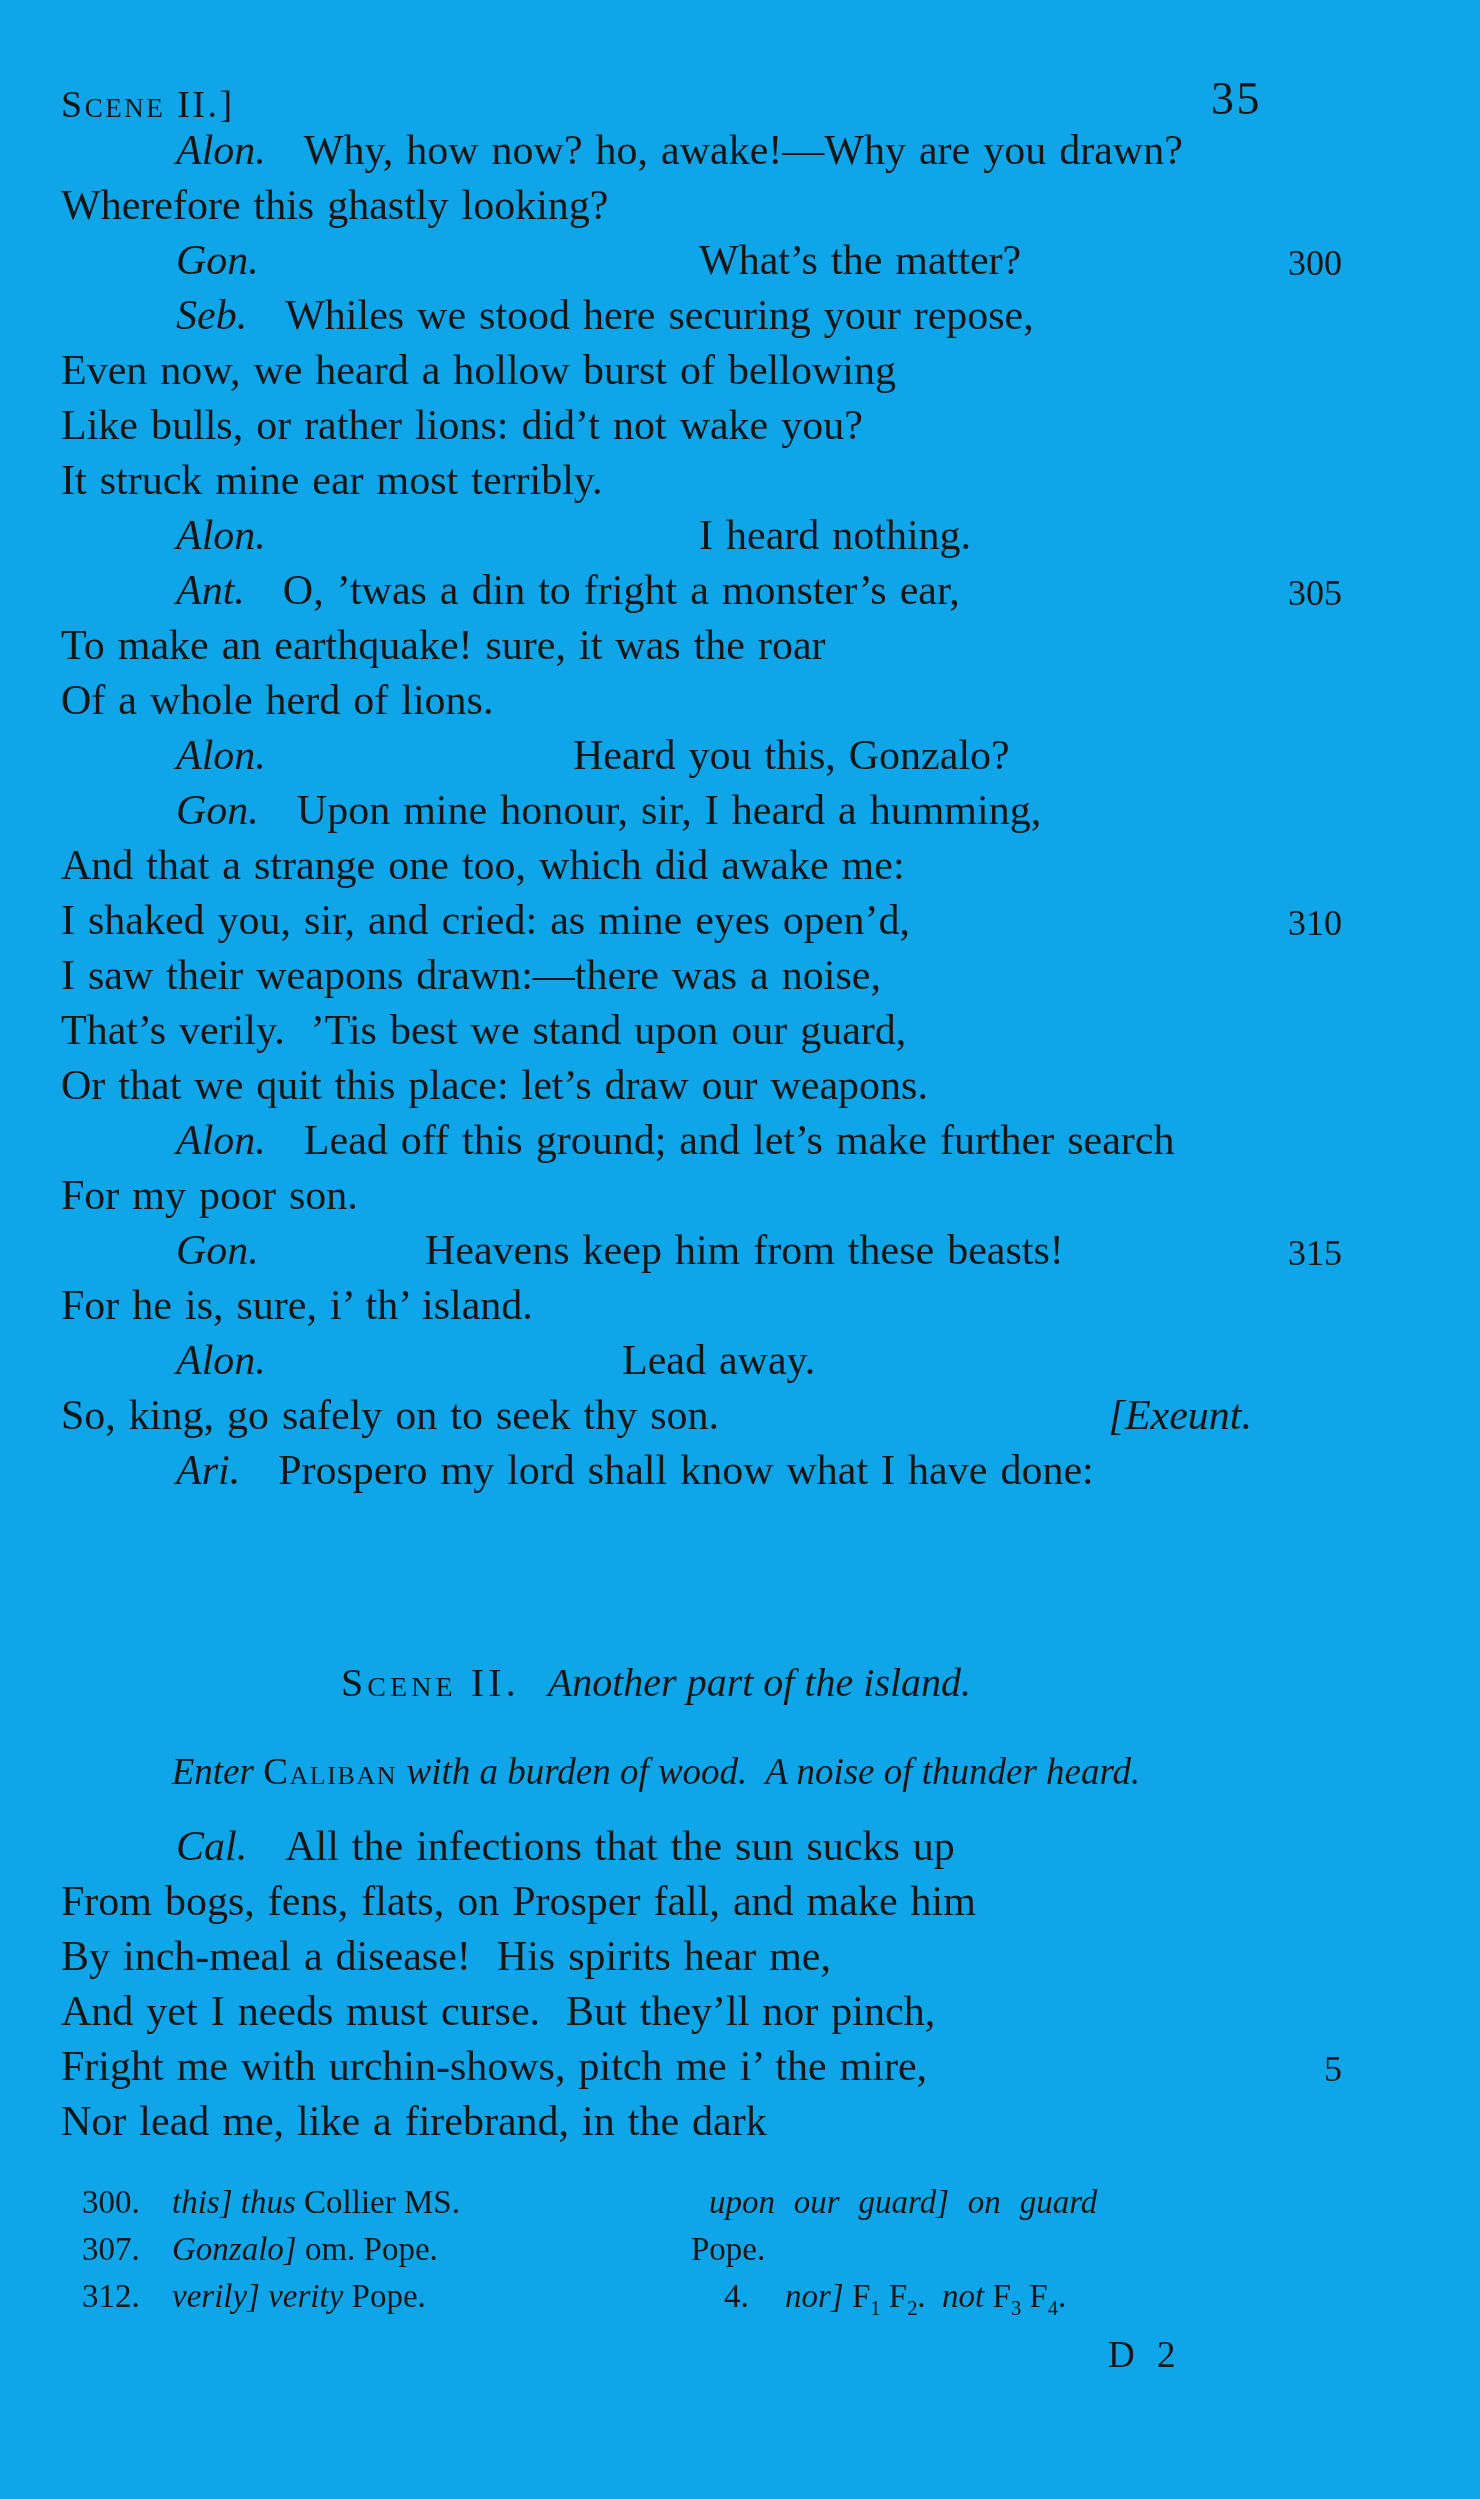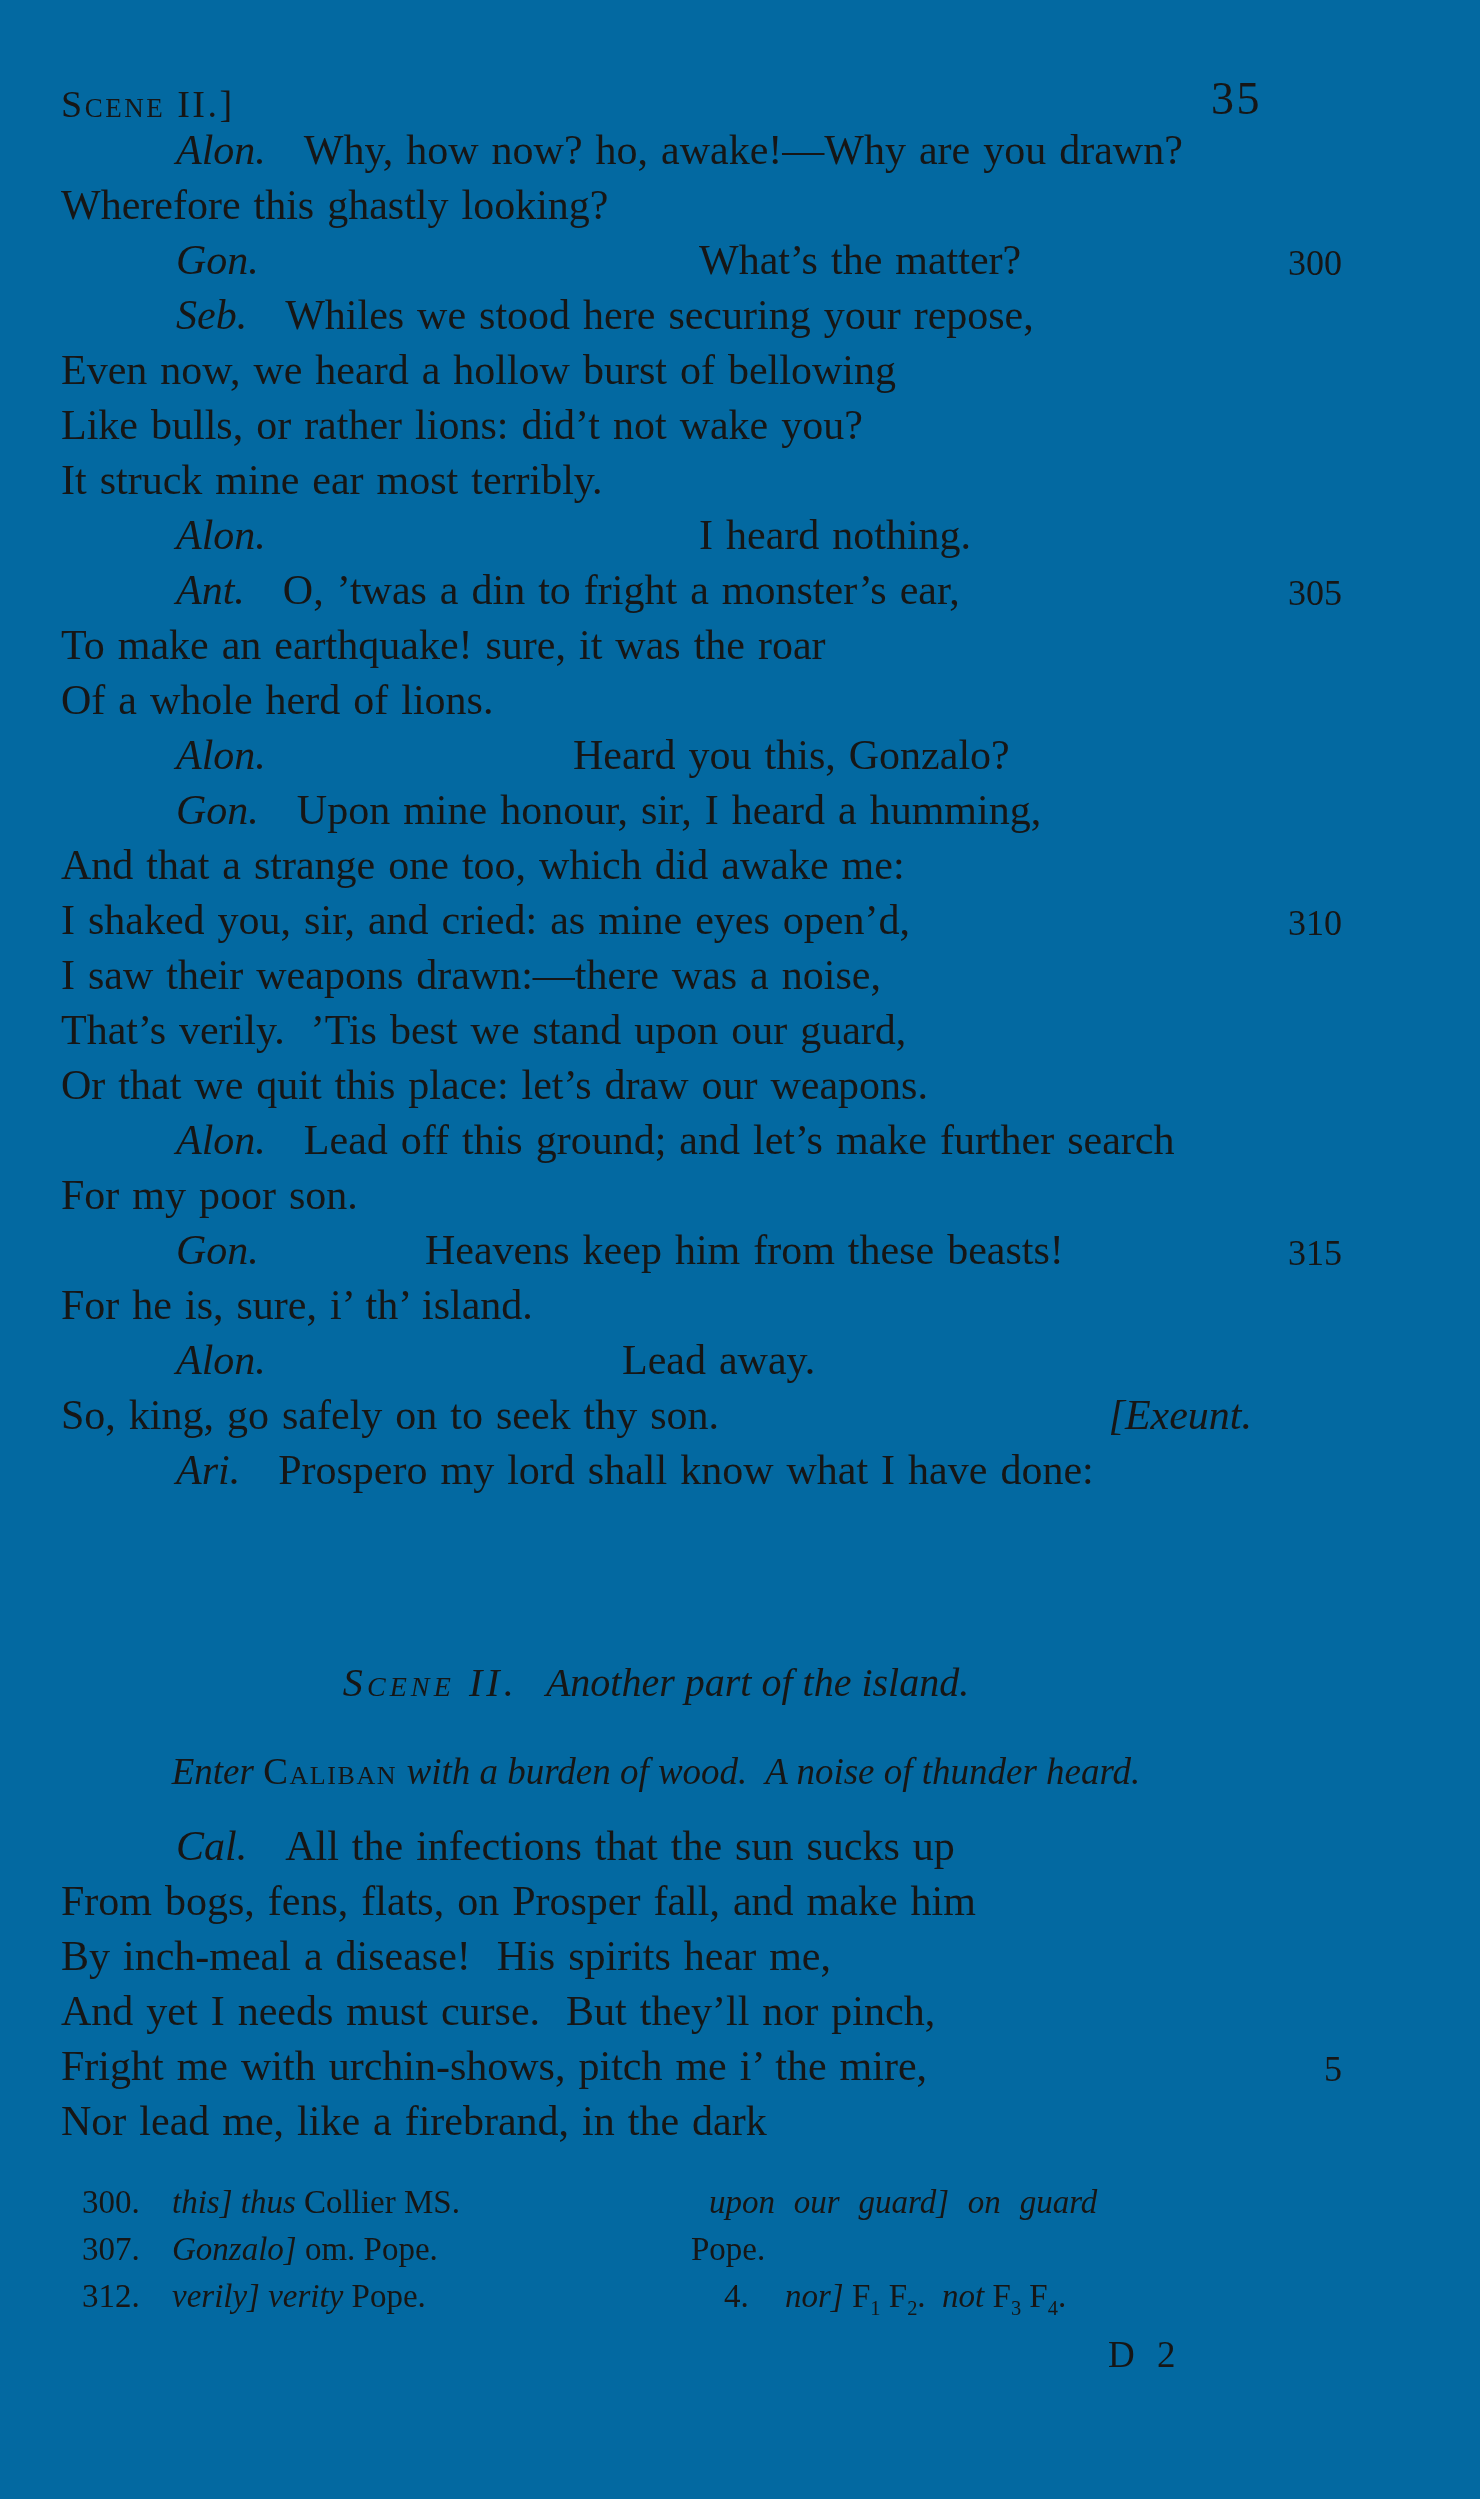--- a/index.html
+++ b/index.html
@@ -1,16 +1,16 @@
 <!DOCTYPE html>
 <html style="font-size:13px"><head>
 <meta charset="utf-8">
 <style>
   html,body{margin:0;padding:0;background:#e8e8e8;}
-  .page{position:relative;width:1481px;height:2500px;background:#0369a1;color:#161616;
+  .page{position:relative;width:1481px;height:2500px;background:#0ea5e9;color:#161616;
         font-family:"Liberation Serif","DejaVu Serif",serif;overflow:hidden;}
   .header{position:absolute;left:0;top:0;width:1481px;height:139px;}
   .hdr-left{position:absolute;left:61px;top:82px;font-size:38px;font-variant:small-caps;letter-spacing:2.5px;}
   .hdr-center{position:absolute;left:61px;top:72px;width:1190px;text-align:center;
               font-style:italic;font-size:45px;letter-spacing:4.1px;}
   .hdr-right{position:absolute;left:1211px;top:72px;width:131px;text-align:left;font-size:46px;letter-spacing:2.5px;}
 
   .verse-block{position:absolute;left:0;width:1481px;}
   #act1-lines{top:123px;}
   #scene2-lines{top:1819px;}
@@ -23,21 +23,21 @@
   .vsd{position:absolute;top:0;right:229px;font-style:italic;}
 
   
   #act1-lines .vline:nth-child(3)  .cont{left:699px;}
   #act1-lines .vline:nth-child(8)  .cont{left:699px;}
   #act1-lines .vline:nth-child(12) .cont{left:573px;}
   #act1-lines .vline:nth-child(21) .cont{left:425px;}
   #act1-lines .vline:nth-child(23) .cont{left:622px;}
 
   .scene-heading{position:absolute;top:1659px;left:61px;width:1190px;text-align:center;font-size:40px;}
-  .sh-label{font-variant:small-caps;letter-spacing:4.1px;padding-right:28px;font-style:italic;}
+  .sh-label{font-variant:small-caps;letter-spacing:4.1px;padding-right:28px;}
   .sh-loc{font-style:italic;}
 
   .stage-direction{position:absolute;top:1750px;left:61px;width:1190px;text-align:center;
                    font-size:37px;white-space:pre;}
   .sg-i{font-style:italic;}
   .sg-sc{font-variant:small-caps;letter-spacing:1.6px;}
 
   .footnotes{position:absolute;top:2179px;left:0;width:1481px;font-size:33px;}
   .fn-col{position:absolute;top:0;}
   .fn-col.left{left:82px;width:556px;}

